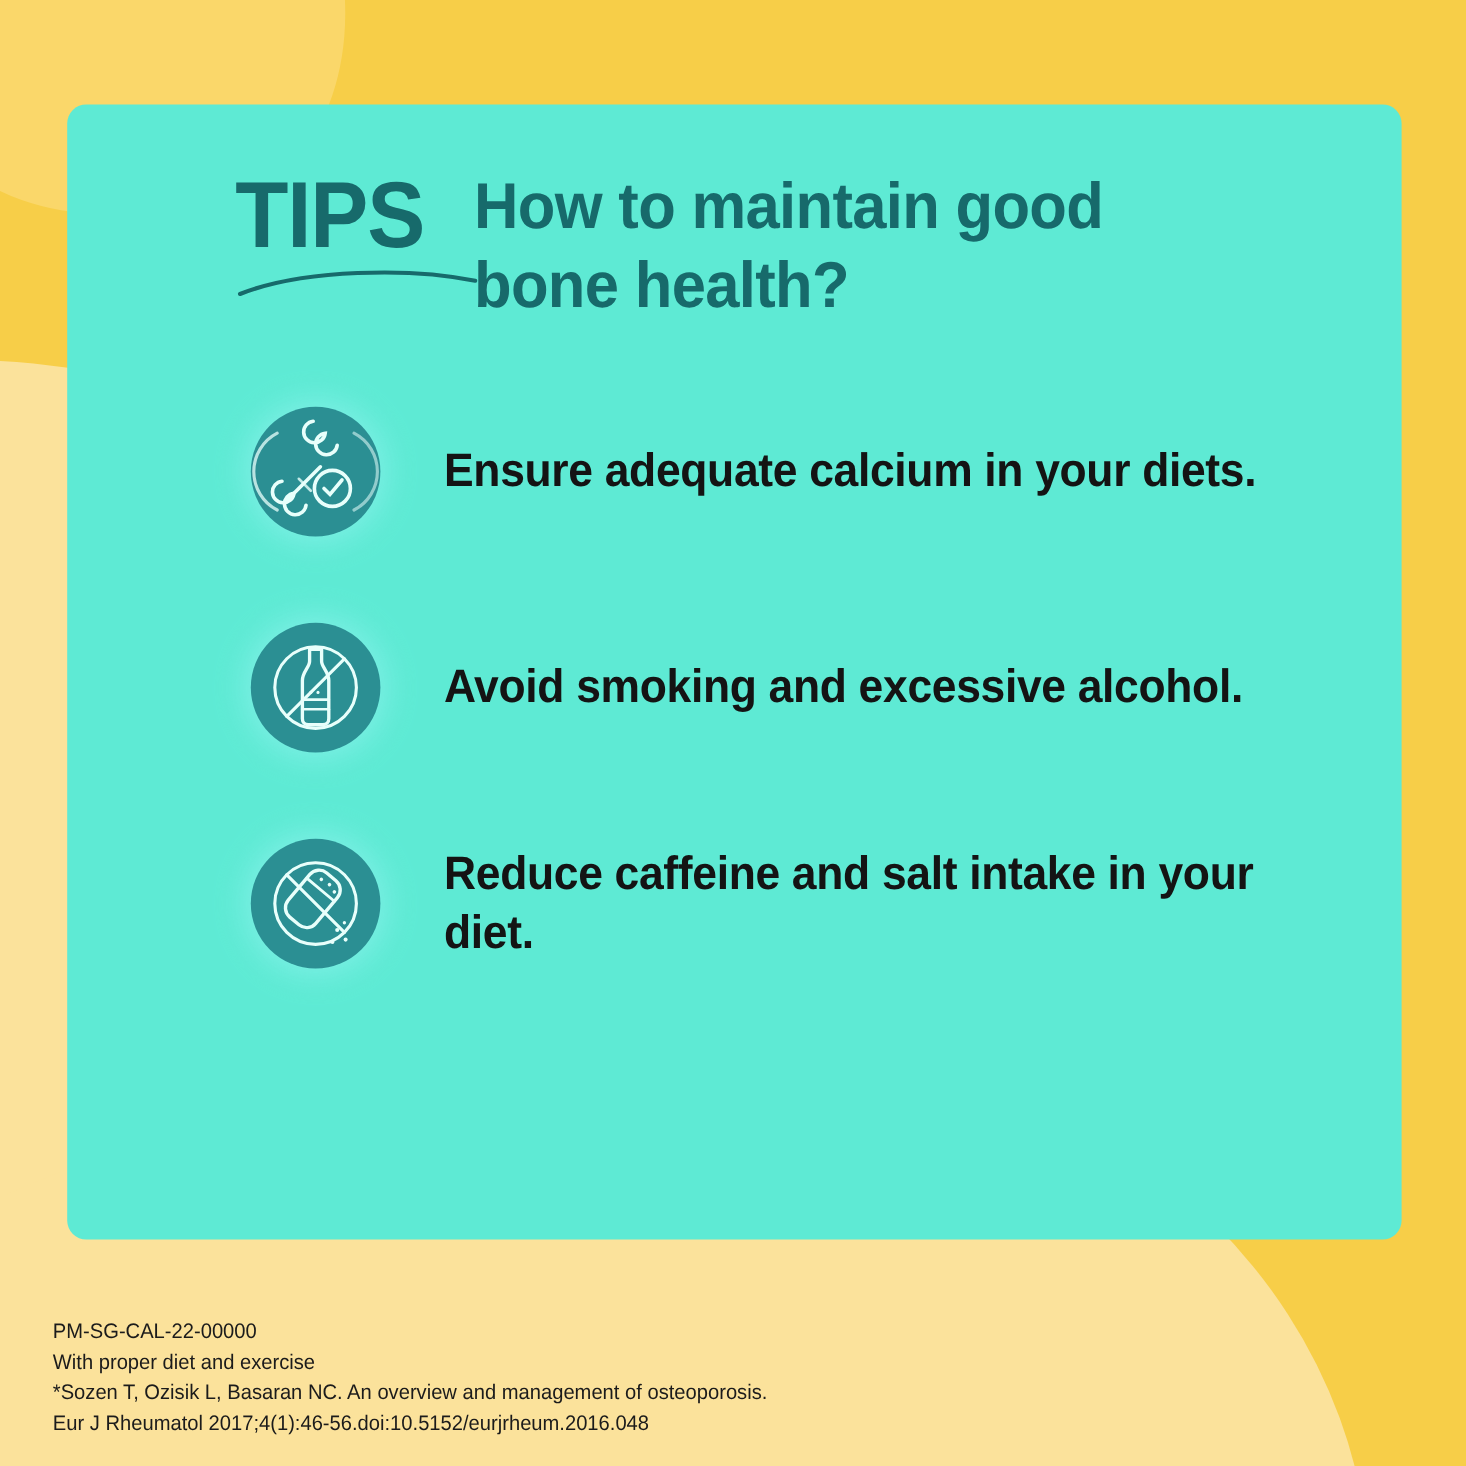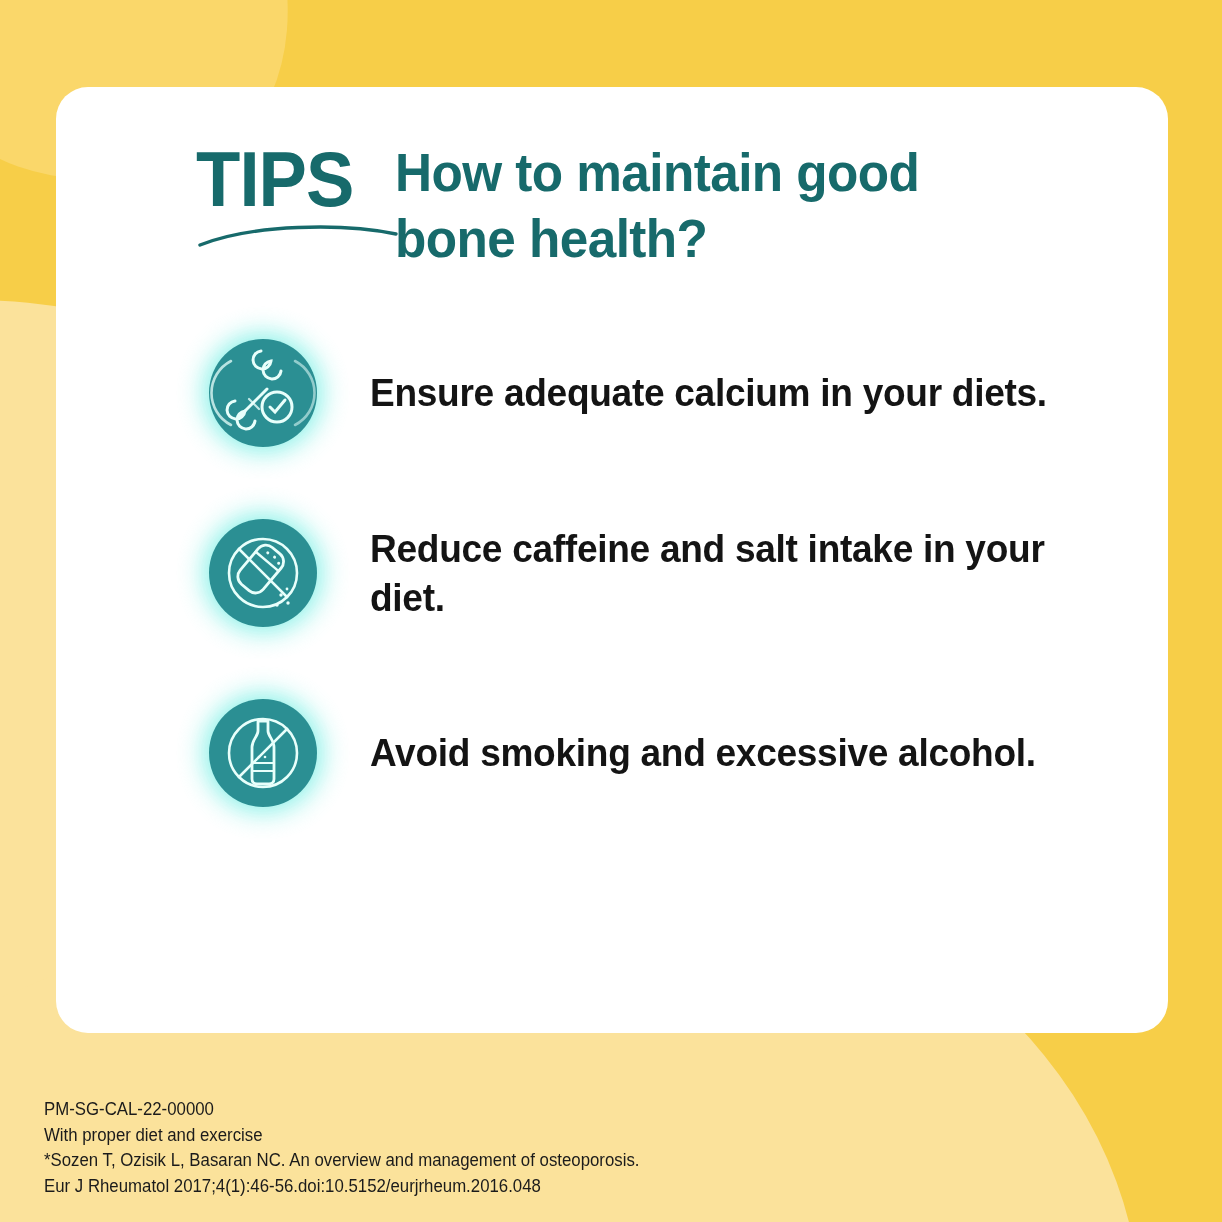--- a/index.html
+++ b/index.html
@@ -55,22 +55,22 @@
     transform: rotate(-7deg);
   }
 
   
   .card {
     position: absolute;
     left: 56px;
     top: 87px;
     width: 1112px;
     height: 946px;
-    background: #ffffff;
-    border-radius: 32px;
+    background: #5eead4;
+    border-radius: 16px;
   }
 
   
   .heading-row {
     position: absolute;
     left: 140px;
     top: 53px;
     right: 40px;
     display: flex;
     align-items: flex-start;
@@ -228,20 +228,39 @@
               <path d="M72 32 a9 9 0 1 1 -10 -10 a9 9 0 1 1 -10 -10" stroke-width="3"></path>
               <path d="M40 60 L50 70" stroke-width="2.2" opacity="0.8"></path>
               <circle cx="68" cy="68" r="15" stroke-width="3"></circle>
               <path d="M61 68 l5 5 l10 -12" stroke-width="3"></path>
             </g>
           </svg>
         </div>
         <div class="tip-text">Ensure adequate calcium in your diets.</div>
       </div>
 
+
+      <div class="tip-item">
+        <div class="tip-icon">
+          <div class="halo"></div>
+          <div class="disc"></div>
+          <svg viewBox="0 0 108 108">
+            <g fill="none" stroke="#e8fffb" stroke-width="2.6" stroke-linecap="round" stroke-linejoin="round">
+              <circle cx="54" cy="54" r="34" stroke-width="2.6"></circle>
+              <path d="M30 78 L78 30" stroke-width="2.6"></path>
+              <path d="M49 22 h10 v10 c0 5 6 9 6 16 v32 c0 3 -2 5 -5 5 h-12 c-3 0 -5 -2 -5 -5 V48 c0 -7 6 -11 6 -16 z" stroke-width="2.8"></path>
+              <path d="M43 64 h22" stroke-width="2.2"></path>
+              <path d="M43 72 h22" stroke-width="2.2"></path>
+              <circle cx="50" cy="58" r="1.3" fill="#e8fffb" stroke="none"></circle>
+              <circle cx="56" cy="58" r="1.3" fill="#e8fffb" stroke="none"></circle>
+            </g>
+          </svg>
+        </div>
+        <div class="tip-text">Avoid smoking and excessive alcohol.</div>
+      </div>
 
       <div class="tip-item">
         <div class="tip-icon">
           <div class="halo"></div>
           <div class="disc"></div>
           <svg viewBox="0 0 108 108">
             <g fill="none" stroke="#e8fffb" stroke-width="2.6" stroke-linecap="round" stroke-linejoin="round">
               <circle cx="54" cy="54" r="34" stroke-width="2.6"></circle>
               <path d="M30 30 L78 78" stroke-width="2.6"></path>
               <g transform="rotate(40 54 52)">
@@ -254,39 +273,20 @@
               <circle cx="72" cy="76" r="1.7" fill="#e8fffb" stroke="none"></circle>
               <circle cx="79" cy="84" r="1.7" fill="#e8fffb" stroke="none"></circle>
               <circle cx="68" cy="86" r="1.7" fill="#e8fffb" stroke="none"></circle>
               <circle cx="78" cy="70" r="1.4" fill="#e8fffb" stroke="none"></circle>
             </g>
           </svg>
         </div>
         <div class="tip-text">Reduce caffeine and salt intake in your diet.</div>
       </div>
 
-      <div class="tip-item">
-        <div class="tip-icon">
-          <div class="halo"></div>
-          <div class="disc"></div>
-          <svg viewBox="0 0 108 108">
-            <g fill="none" stroke="#e8fffb" stroke-width="2.6" stroke-linecap="round" stroke-linejoin="round">
-              <circle cx="54" cy="54" r="34" stroke-width="2.6"></circle>
-              <path d="M30 78 L78 30" stroke-width="2.6"></path>
-              <path d="M49 22 h10 v10 c0 5 6 9 6 16 v32 c0 3 -2 5 -5 5 h-12 c-3 0 -5 -2 -5 -5 V48 c0 -7 6 -11 6 -16 z" stroke-width="2.8"></path>
-              <path d="M43 64 h22" stroke-width="2.2"></path>
-              <path d="M43 72 h22" stroke-width="2.2"></path>
-              <circle cx="50" cy="58" r="1.3" fill="#e8fffb" stroke="none"></circle>
-              <circle cx="56" cy="58" r="1.3" fill="#e8fffb" stroke="none"></circle>
-            </g>
-          </svg>
-        </div>
-        <div class="tip-text">Avoid smoking and excessive alcohol.</div>
-      </div>
-
     </div>
   </div>
 
   <div class="footer">
     <div>PM-SG-CAL-22-00000</div>
     <div>With proper diet and exercise</div>
     <div>*Sozen T, Ozisik L, Basaran NC. An overview and management of osteoporosis.</div>
     <div>Eur J Rheumatol 2017;4(1):46-56.doi:10.5152/eurjrheum.2016.048</div>
   </div>
 

